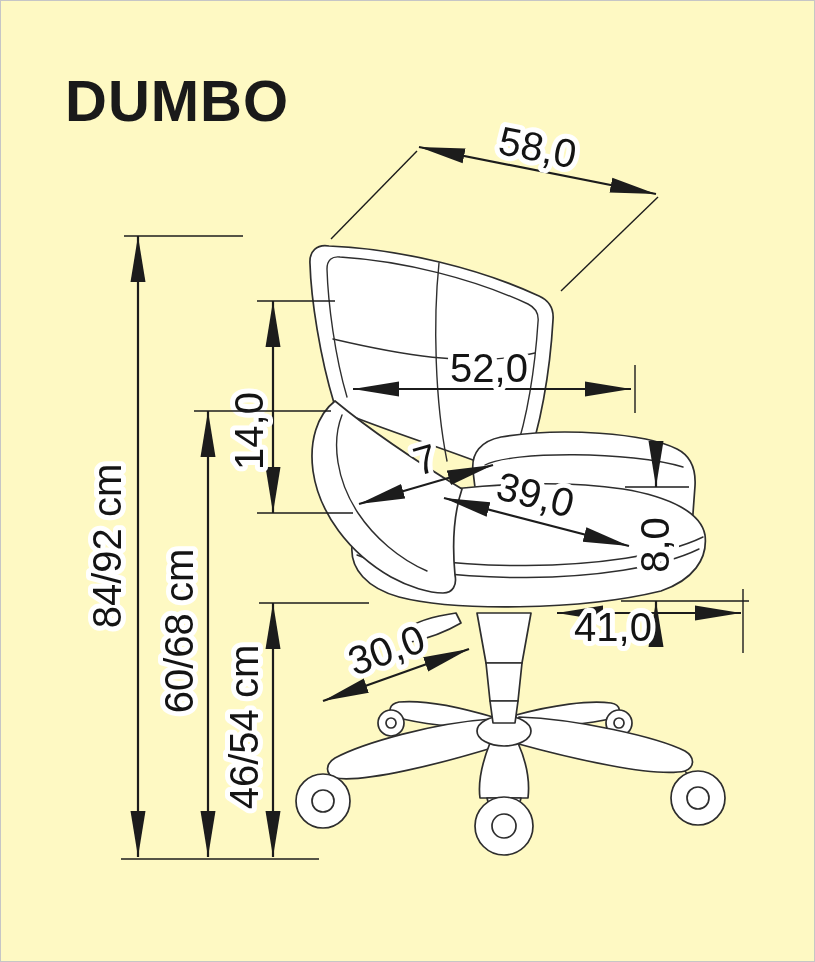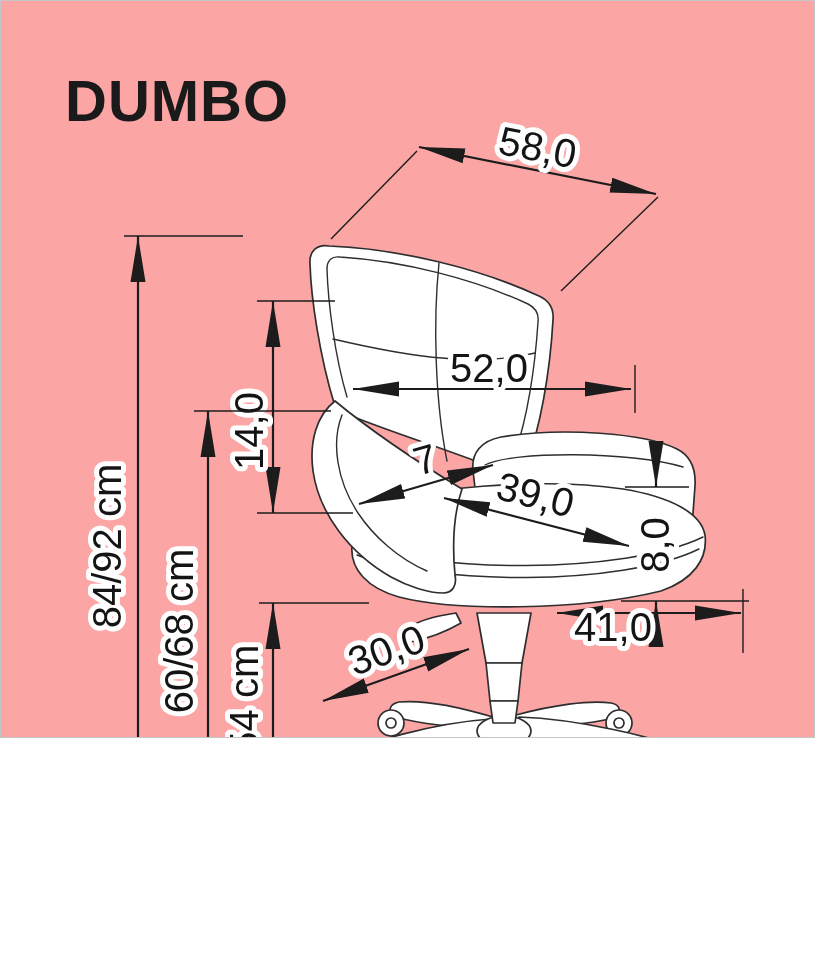--- a/index.html
+++ b/index.html
@@ -1,17 +1,17 @@
 <!DOCTYPE html>
 <html><head>
 <meta charset="utf-8">
 <style>
   html,body{margin:0;padding:0;background:#ffffff;}
   .page{
-    position:relative;width:815px;height:738px;background:#fca5a5;
+    position:relative;width:815px;height:962px;background:#fef9c3;
     border:1px solid #c6c6c6;box-sizing:border-box;
     font-family:"Liberation Sans",sans-serif;overflow:hidden;
   }
   svg{display:block;}
   
   .chair path,.chair circle,.chair ellipse{fill:#ffffff;stroke:#2e2e2e;stroke-width:1.7;stroke-linejoin:round;stroke-linecap:round;}
   .chair .seam{fill:none;stroke-width:1.4;}
   .chair .thin{fill:none;stroke-width:1.4;}
   
   .dim-line{stroke:#1c1c1c;stroke-width:2.2;fill:none;}

